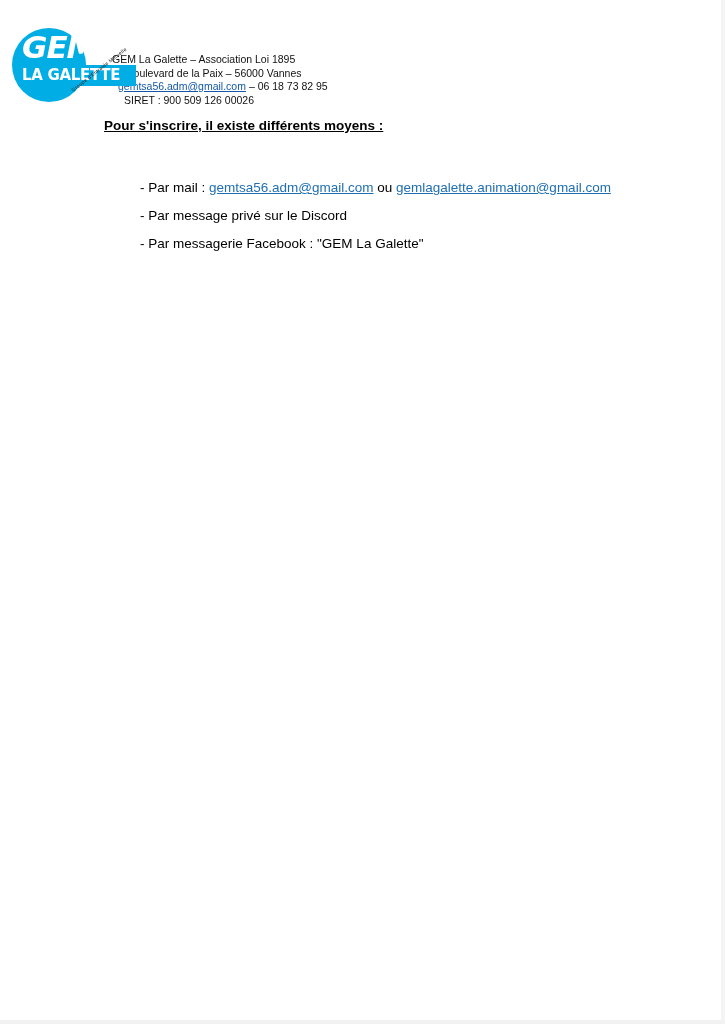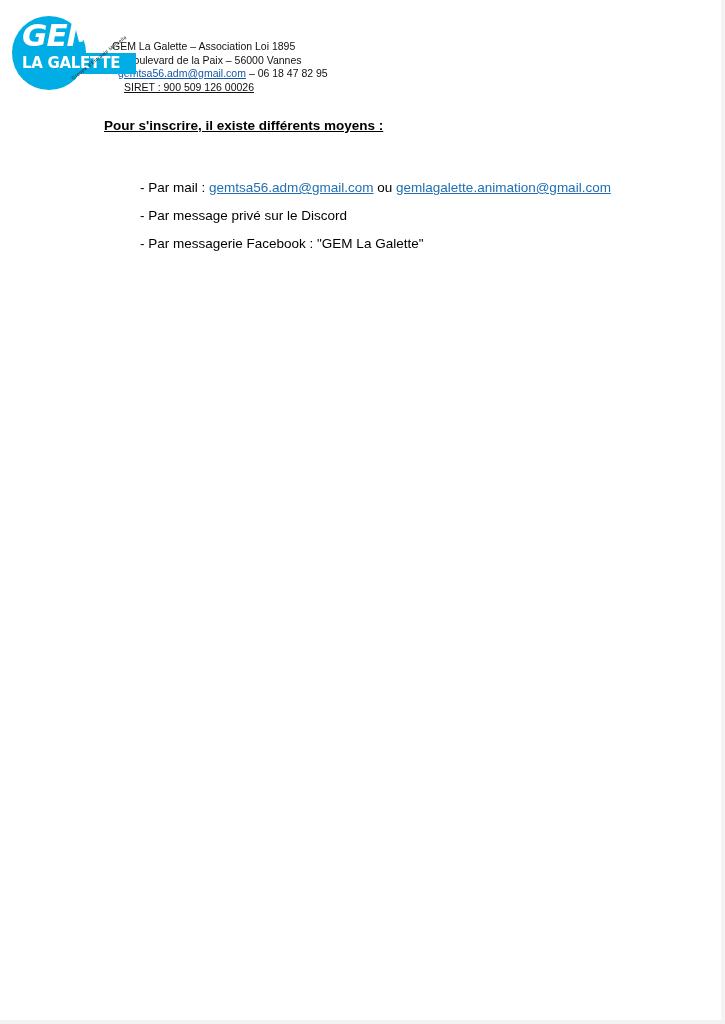--- a/index.html
+++ b/index.html
@@ -12,25 +12,25 @@
     height: 1024px;
     position: relative;
     font-family: "Liberation Sans", sans-serif;
     color: #000000;
     overflow: hidden;
   }
 
   
   .letterhead {
     position: absolute;
-    top: 14px;
+    top: 26px;
     left: 10px;
     width: 700px;
     display: flex;
-    align-items: flex-start;
+    align-items: center;
   }
 
   .logo-block {
     position: relative;
     width: 96px;
     height: 82px;
     flex: 0 0 96px;
   }
   .logo-circle {
     position: absolute;
@@ -84,21 +84,21 @@
     margin-left: 6px;
     padding-top: 26px;
     font-size: 10.5px;
     line-height: 13.5px;
     color: #111111;
   }
   .contact-block .line {
     white-space: nowrap;
   }
   .contact-block .indent1 { padding-left: 6px; }
-  .contact-block .indent2 { padding-left: 12px; text-decoration: underline; }
+  .contact-block .indent2 { padding-left: 12px; }
   .mailto {
     color: #1457a6;
     text-decoration: underline;
   }
 
   
   .doc-title {
     position: absolute;
     left: 80px;
     top: 118px;
@@ -153,21 +153,21 @@
   <div class="logo-block">
     <div class="logo-circle"></div>
     <div class="logo-gem">GEM</div>
     <div class="logo-bar">LA GALETTE</div>
     <div class="logo-sub">Groupe d'Entraide Mutuelle</div>
   </div>
 
   <div class="contact-block">
     <div class="line">GEM La Galette – Association Loi 1895</div>
     <div class="line">72 Boulevard de la Paix – 56000 Vannes</div>
-    <div class="line indent1"><a class="mailto" href="#">gemtsa56.adm@gmail.com</a><span> – 06 18 47 82 95</span></div>
+    <div class="line indent1"><a class="mailto" href="#">gemtsa56.adm@gmail.com</a><span> – 06 18 73 82 95</span></div>
     <div class="line indent2">SIRET : 900 509 126 00026</div>
   </div>
 
 </div>
 
 <div class="doc-title">Pour s'inscrire, il existe différents moyens :</div>
 
 <div class="items">
 
   <div class="item">

